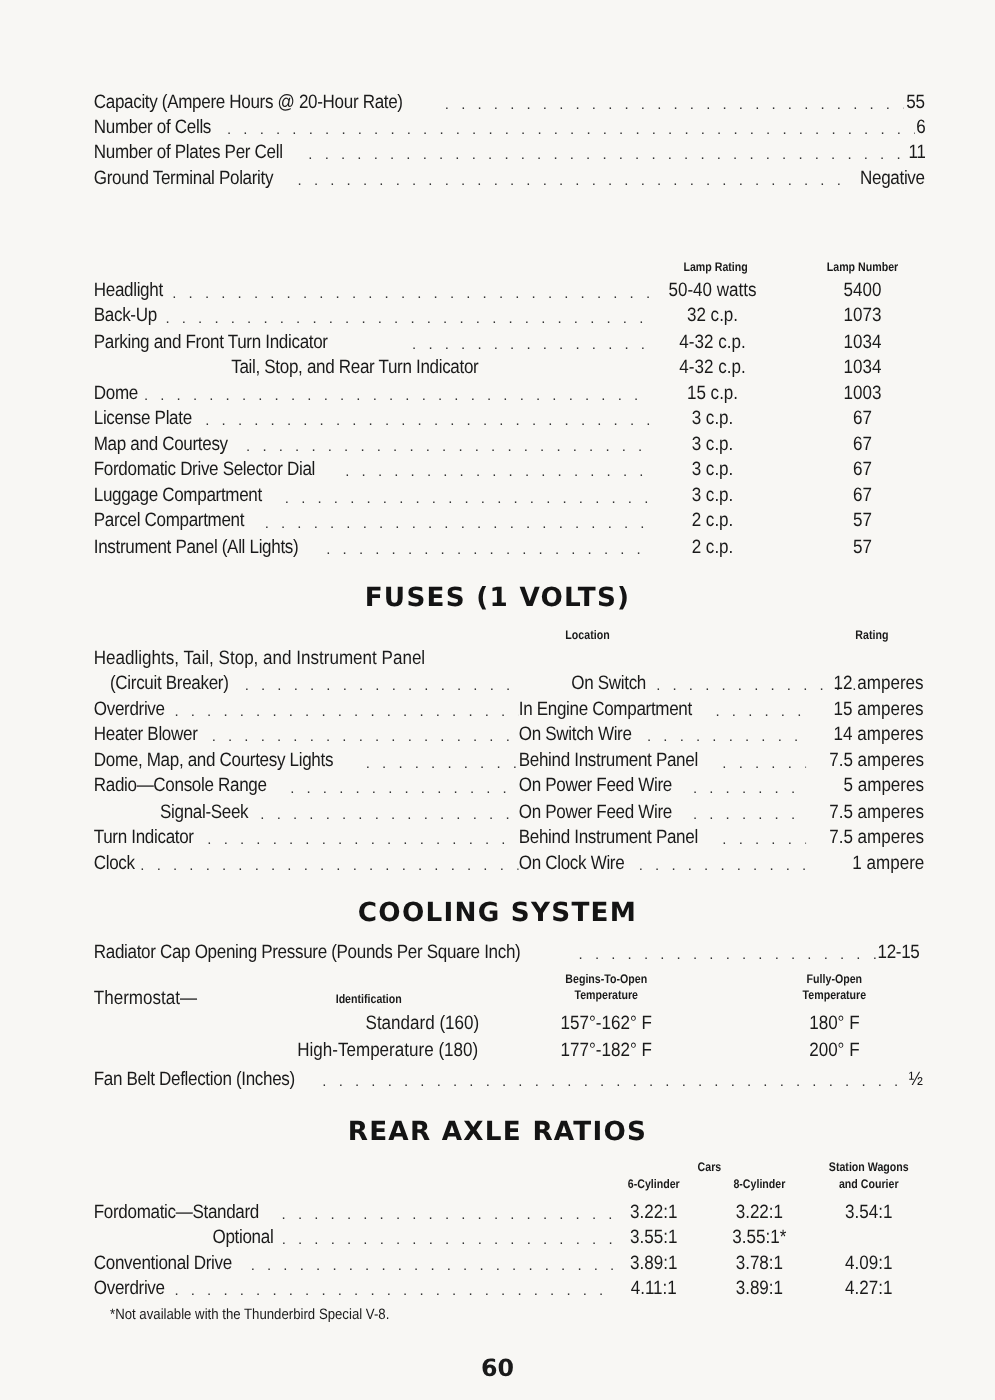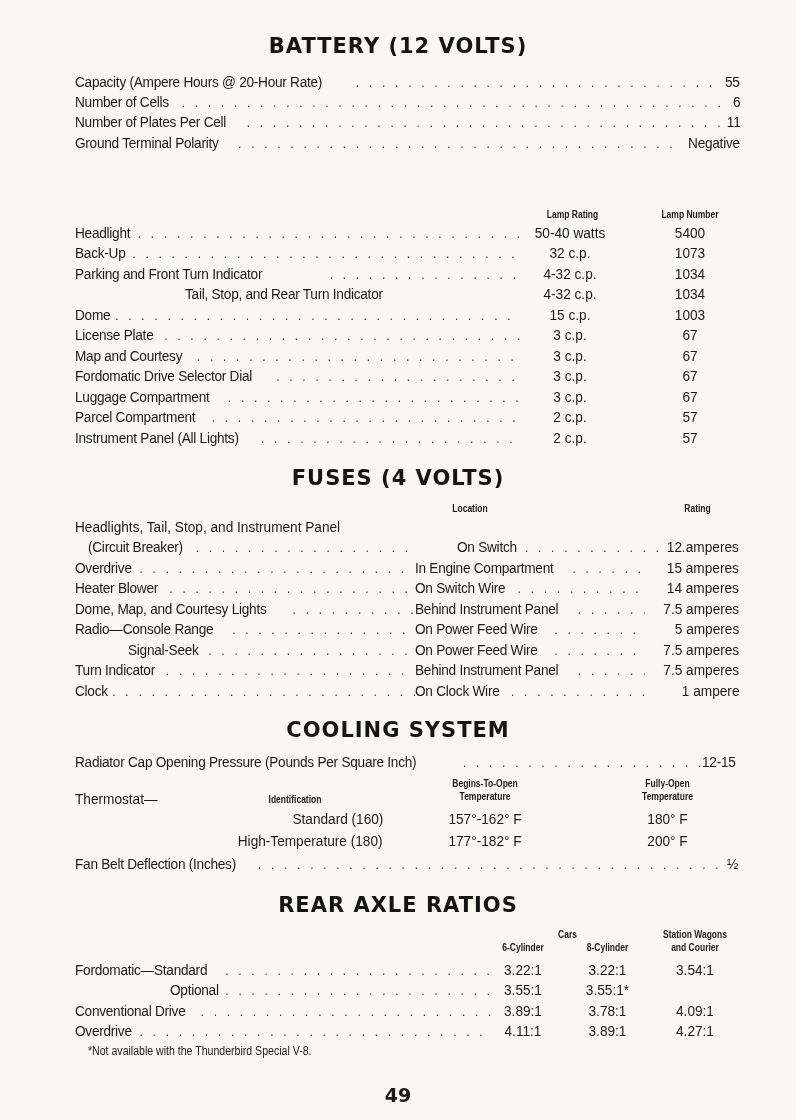--- a/index.html
+++ b/index.html
@@ -32,21 +32,20 @@
   .val.c { transform-origin: center center; text-align: center; }
   .val.l { transform-origin: left center; text-align: left; }
   .foot { position: absolute; font-size: 12px; transform: scaleX(0.88); transform-origin: left center; white-space: nowrap; }
   .pagenum { position: absolute; left: 0; width: 796px; text-align: center; font-family: "DejaVu Sans", sans-serif; font-size: 19px; font-weight: bold; }
 </style>
 </head>
 <body>
 
 <div class="page">
 
-  <div class="title" style="top:34px;">BATTERY (12 VOLTS)</div>
   <div>
     <div class="leader" style="left:75px; width:665px; top:72px;">
       <span class="label">Capacity (Ampere Hours @ 20-Hour Rate)</span>
       <span class="dots">. . . . . . . . . . . . . . . . . . . . . . . . . . . . . . . . . . . . . . . . . . . . . . . . . . . . . . . . . . . . . . . . . . . . . . . . . . . . . . . . . . . . . . . . . . . . . . . . . . . . . . . . . . . .</span>
       <span class="label" style="transform-origin:right center;">55</span>
     </div>
     <div class="leader" style="left:75px; width:665px; top:92px;">
       <span class="label">Number of Cells</span>
       <span class="dots">. . . . . . . . . . . . . . . . . . . . . . . . . . . . . . . . . . . . . . . . . . . . . . . . . . . . . . . . . . . . . . . . . . . . . . . . . . . . . . . . . . . . . . . . . . . . . . . . . . . . . . . . . . . .</span>
       <span class="label" style="transform-origin:right center;">6</span>
@@ -130,21 +129,21 @@
         <div class="val c" style="left:645px; width:90px; top:407px;">57</div>
         <div class="leader" style="left:75px; width:445px; top:428px;">
       <span class="label">Instrument Panel (All Lights)</span>
       <span class="dots">. . . . . . . . . . . . . . . . . . . . . . . . . . . . . . . . . . . . . . . . . . . . . . . . . . . . . . . . . . . . . . . . . . . . . . . . . . . . . . . . . . . . . . . . . . . . . . . . . . . . . . . . . . . .</span>
         </div>
         <div class="val c" style="left:515px; width:110px; top:428px;">2 c.p.</div>
         <div class="val c" style="left:645px; width:90px; top:428px;">57</div>
       </div>
   </div>
 
-  <div class="title" style="top:466px;">FUSES (4 VOLTS)</div>
+  <div class="title" style="top:466px;">FUSES (1 VOLTS)</div>
   <div>
     <div class="hdr" style="left:425px; width:90px; top:502px;">Location</div>
     <div class="hdr" style="left:660px; width:75px; top:502px;">Rating</div>
     <div class="val l" style="left:75px; top:517px;">Headlights, Tail, Stop, and Instrument Panel</div>
     <div id="fuses-rows">
         <div class="leader" style="left:88px; width:327px; top:537px;">
       <span class="label">(Circuit Breaker)</span>
       <span class="dots">. . . . . . . . . . . . . . . . . . . . . . . . . . . . . . . . . . . . . . . . . . . . . . . . . . . . . . . . . . . . . . . . . . . . . . . . . . . . . . . . . . . . . . . . . . . . . . . . . . . . . . . . . . . .</span>
         </div>
         <div class="leader" style="left:415px; width:230px; top:537px;margin-left:42px;">
@@ -287,14 +286,14 @@
       <span class="label">Overdrive</span>
       <span class="dots">. . . . . . . . . . . . . . . . . . . . . . . . . . . . . . . . . . . . . . . . . . . . . . . . . . . . . . . . . . . . . . . . . . . . . . . . . . . . . . . . . . . . . . . . . . . . . . . . . . . . . . . . . . . .</span>
         </div>
         <div class="val c" style="left:488px; width:70px; top:1021px;">4.11:1</div>
         <div class="val c" style="left:570px; width:75px; top:1021px;">3.89:1</div>
         <div class="val c" style="left:650px; width:90px; top:1021px;">4.27:1</div>
       </div>
     <div class="foot" style="left:88px; top:1044px;">*Not available with the Thunderbird Special V-8.</div>
   </div>
 
-  <div class="pagenum" style="top:1084px;">49</div>
+  <div class="pagenum" style="top:1084px;">60</div>
 </div>
 
 </body></html>

